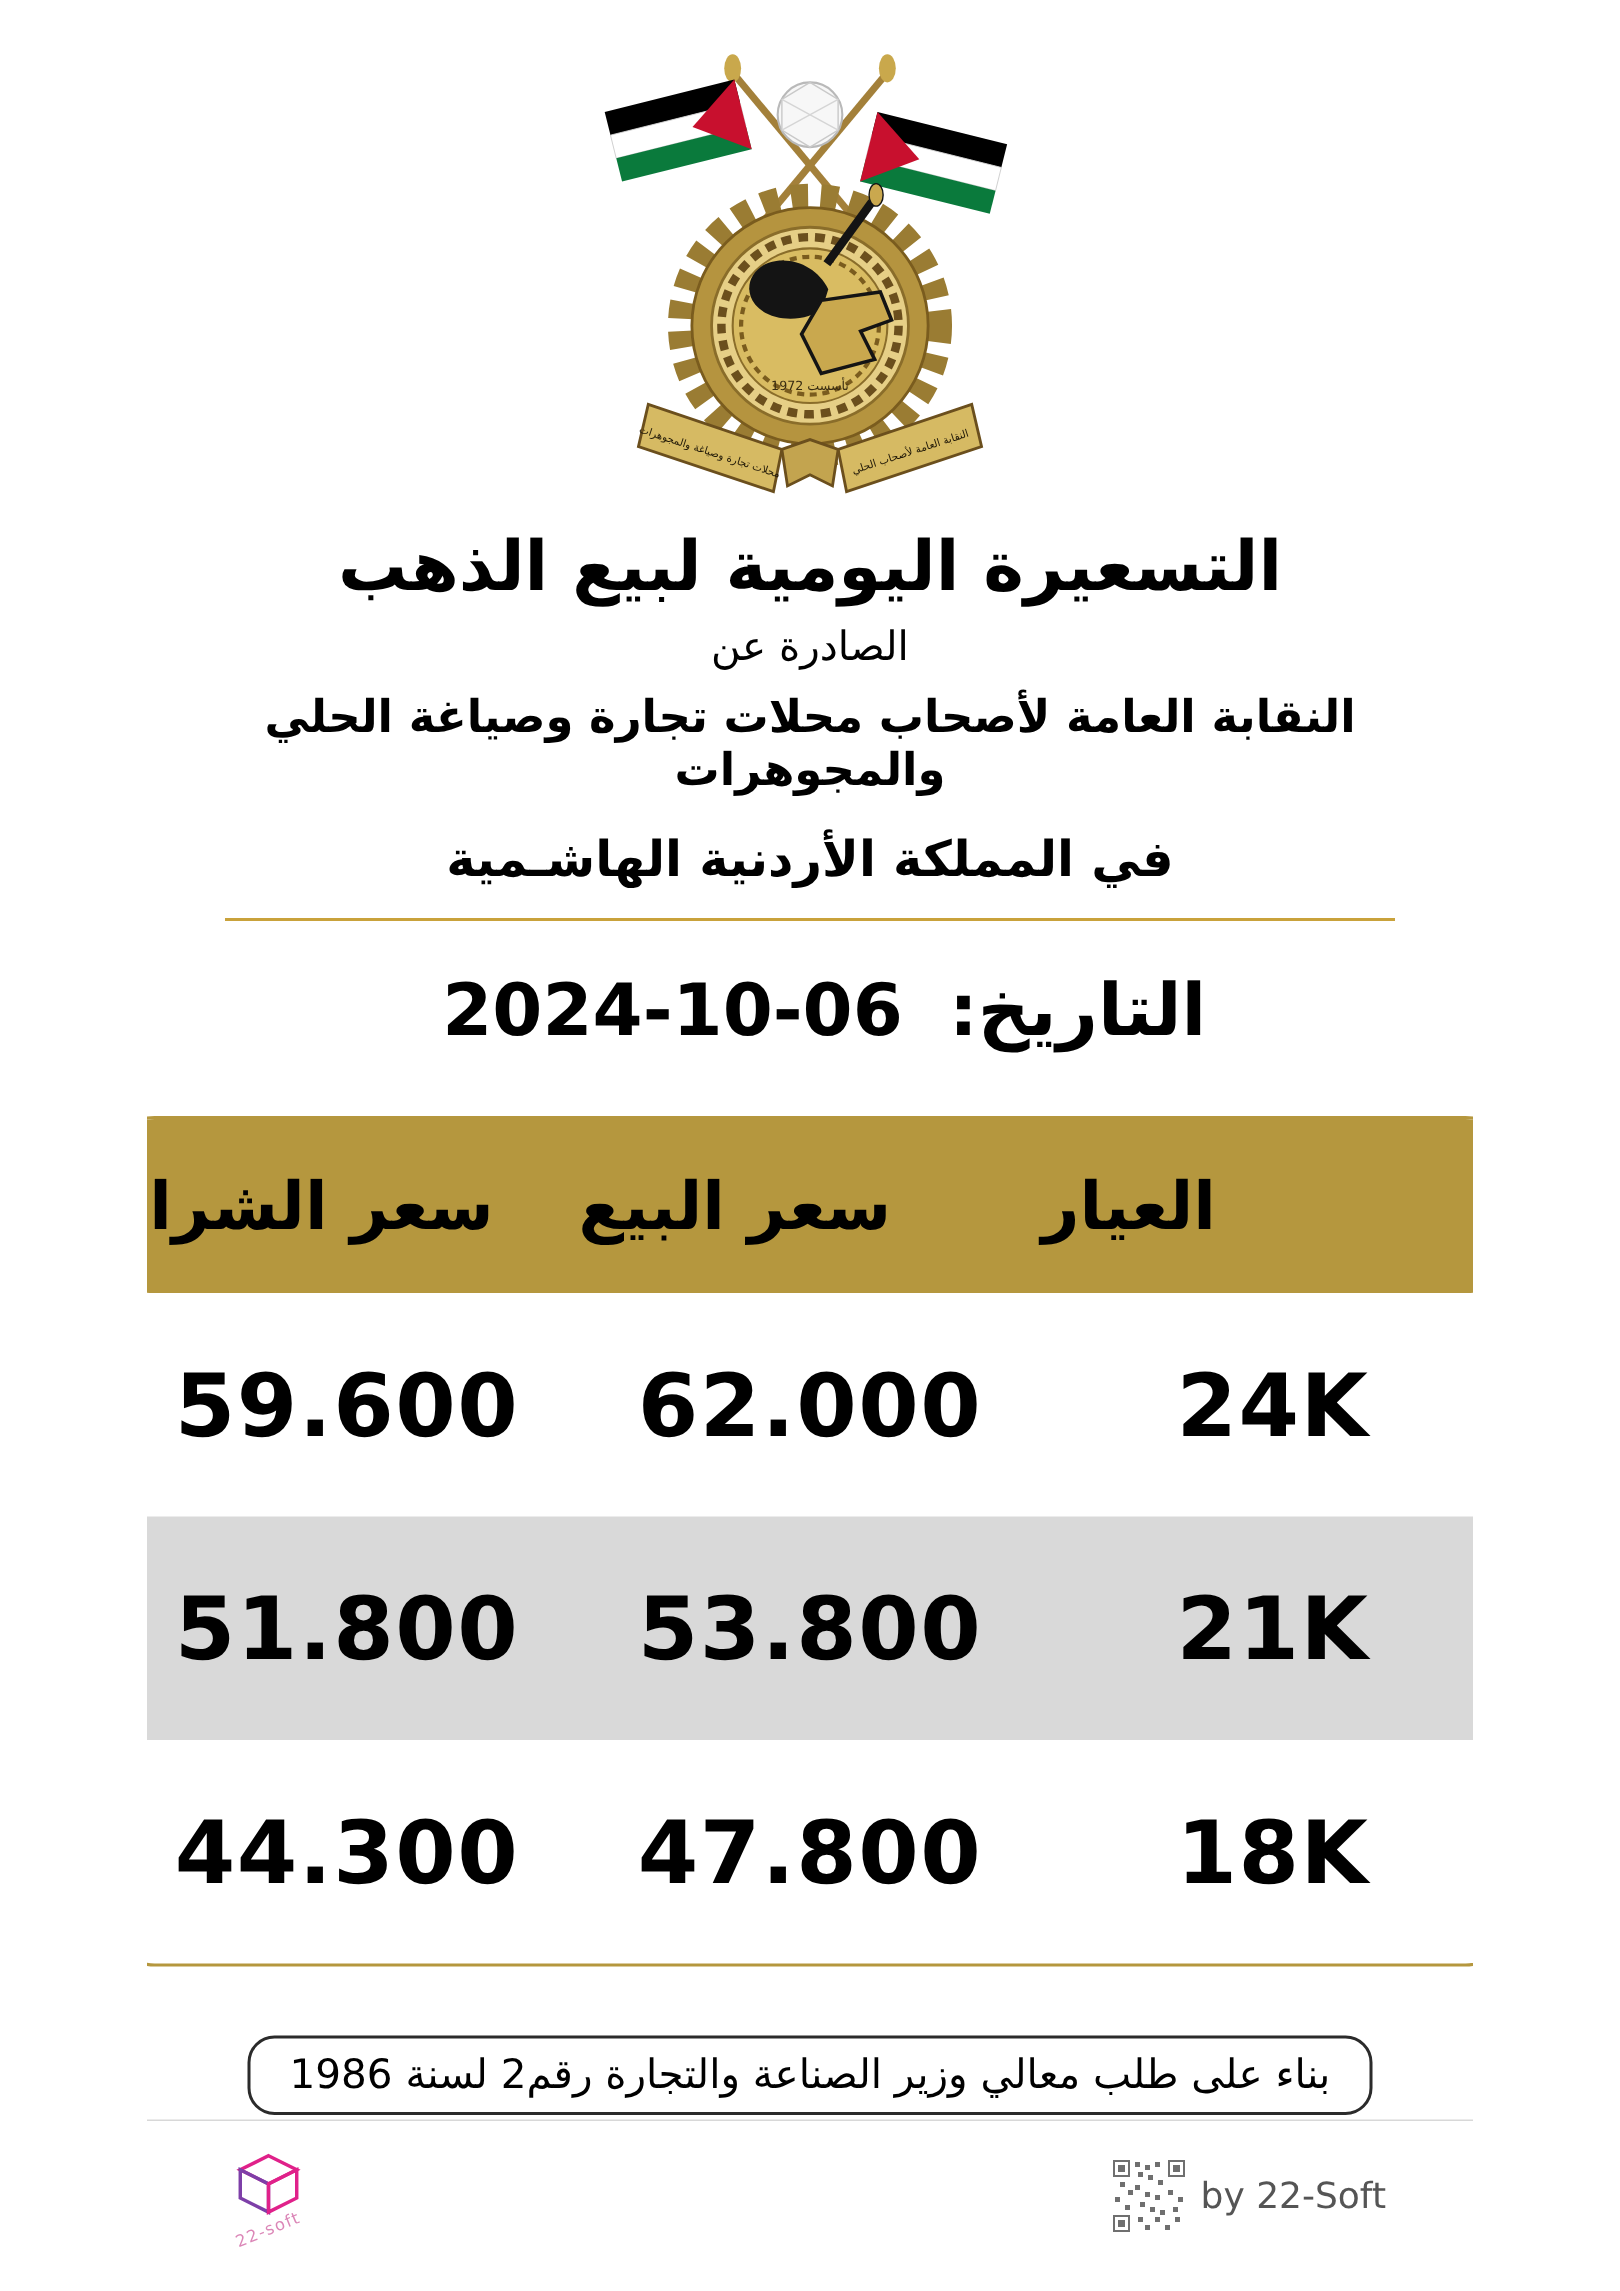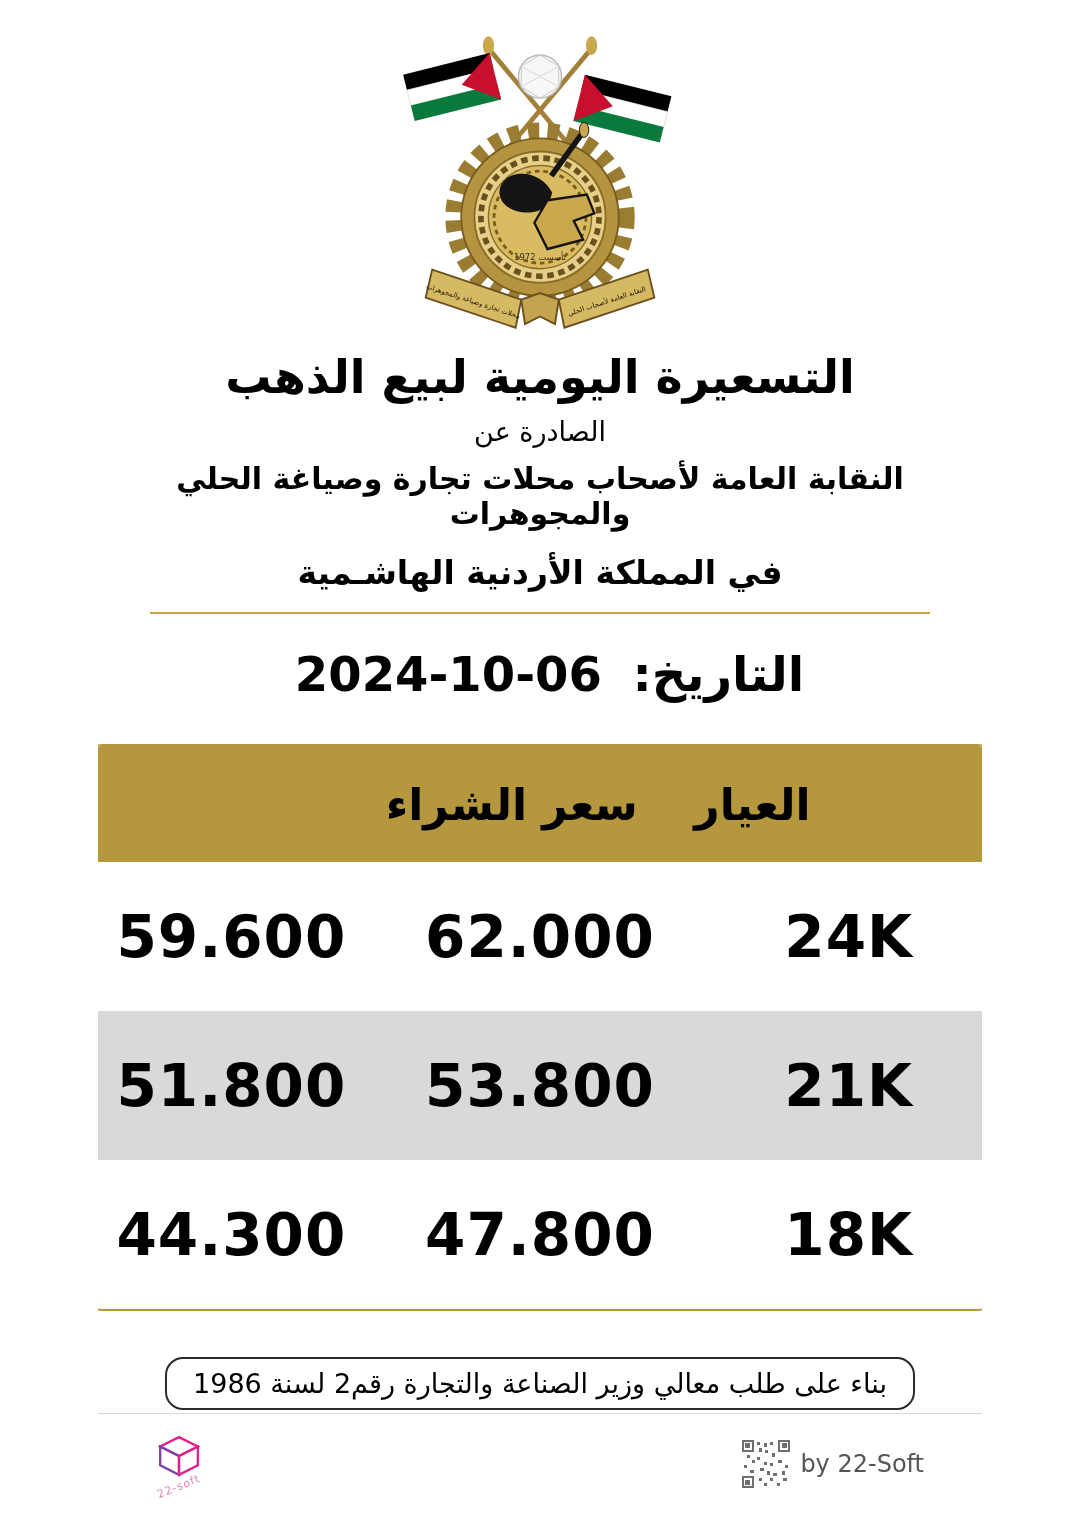--- a/index.html
+++ b/index.html
@@ -122,20 +122,21 @@
   <div class="gold-divider"></div>
 
   <div class="date-line" dir="rtl">
     <span class="lbl">التاريخ:</span>
     <span>06-10-2024</span>
   </div>
 
   <div class="price-table" dir="rtl">
     <div class="t-head">
       <div class="cell">العيار</div>
+      <div class="cell">سعر البيع</div>
       <div class="cell">سعر الشراء</div>
     </div>
     <div class="t-row">
       <div class="cell">24K</div>
       <div class="cell">62.000</div>
       <div class="cell">59.600</div>
     </div>
     <div class="t-row alt">
       <div class="cell">21K</div>
       <div class="cell">53.800</div>

